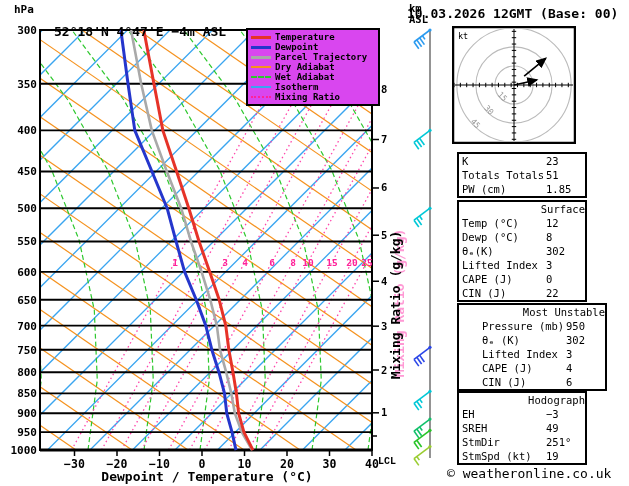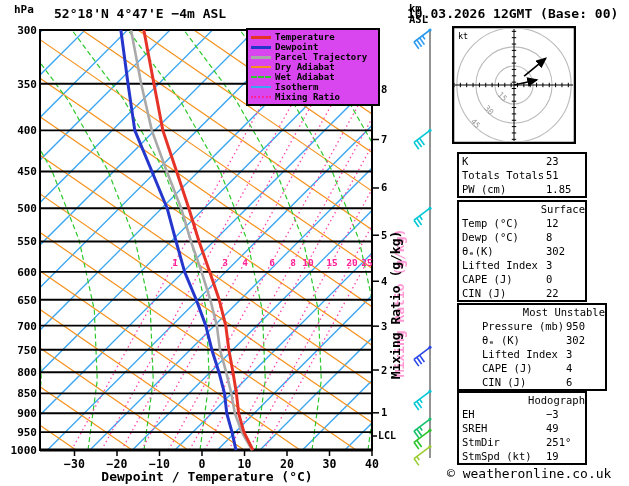--- a/index.html
+++ b/index.html
@@ -254,31 +254,31 @@
         <g stroke="#9acd32" stroke-width="1.6">
           <line x1="430" y1="446.5595492500324" x2="414" y2="458.5595492500324"></line>
           <line x1="414" y1="458.5595492500324" x2="418.8" y2="465.3595492500324"></line>
           <line x1="416.8" y1="456.45954925003235" x2="419.40000000000003" y2="460.15954925003234"></line>
           <circle cx="430" cy="446.5595492500324" r="1.6" fill="#9acd32" stroke="none"></circle>
         </g>
       </g>
     </svg>
 
   <div class="abs unit" style="left:14px;top:3px;">hPa</div>
-  <div class="abs ttl" style="left:54px;top:6px;">52°18'N 4°47'E −4m ASL</div>
+  <div class="abs ttl" style="left:54px;top:24px;">52°18'N 4°47'E −4m ASL</div>
   <div class="abs kmunit" style="left:409px;top:3px;">
     <div>km</div>
     <div>ASL</div>
   </div>
   <div class="abs ttl" style="left:407px;top:6px;">10.03.2026 12GMT (Base: 00)</div>
 
   <div class="abs mixlabel" style="left:399px;top:303px;color:#ff9ad5;">Mixing Ratio (g/kg)</div>
   <div class="abs mixlabel" style="left:395px;top:305px;">Mixing Ratio (g/kg)</div>
 
-  <div class="abs lcl" style="left:378px;top:430px;">LCL</div>
+  <div class="abs lcl" style="left:378px;top:456px;font-family:Liberation Mono, monospace;">LCL</div>
 
   <div class="abs legend" id="legend">
       <div class="lrow">
         <span class="sample" style="border-top: 3px solid rgb(230, 51, 40);"></span>
         <span>Temperature</span>
       </div>
       <div class="lrow">
         <span class="sample" style="border-top: 3px solid rgb(37, 54, 204);"></span>
         <span>Dewpoint</span>
       </div>

